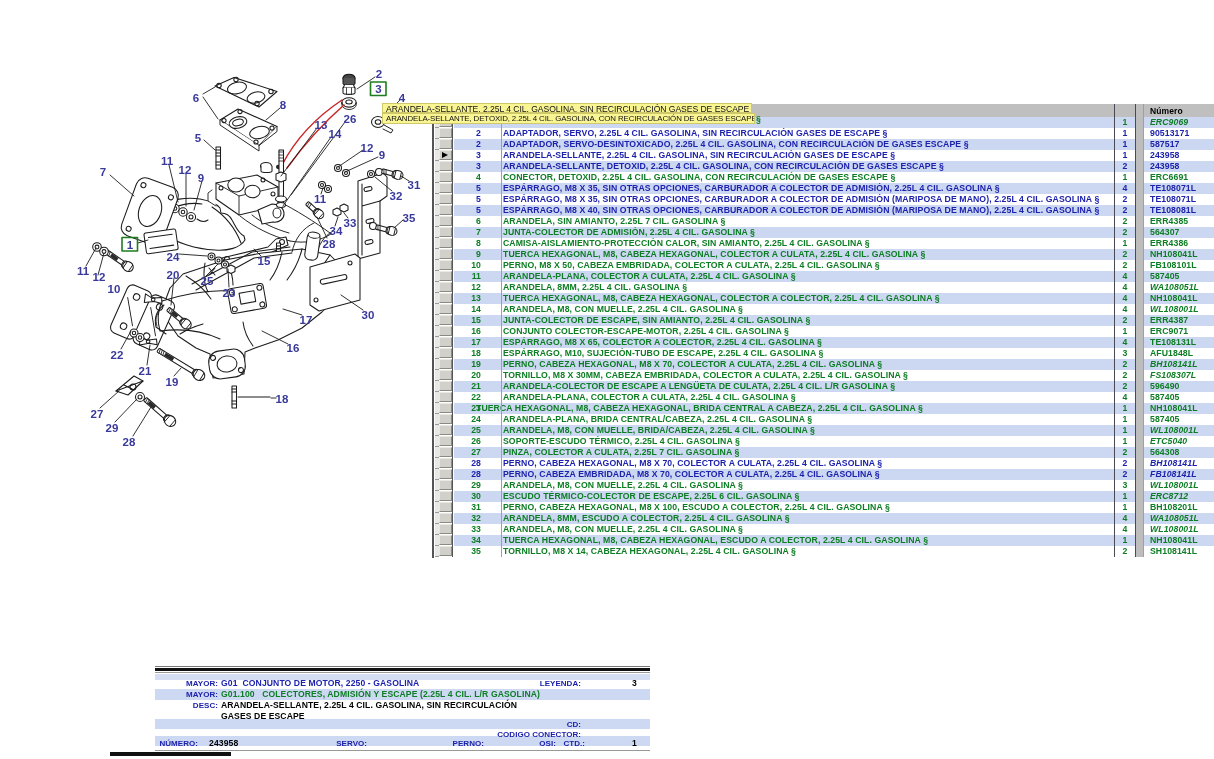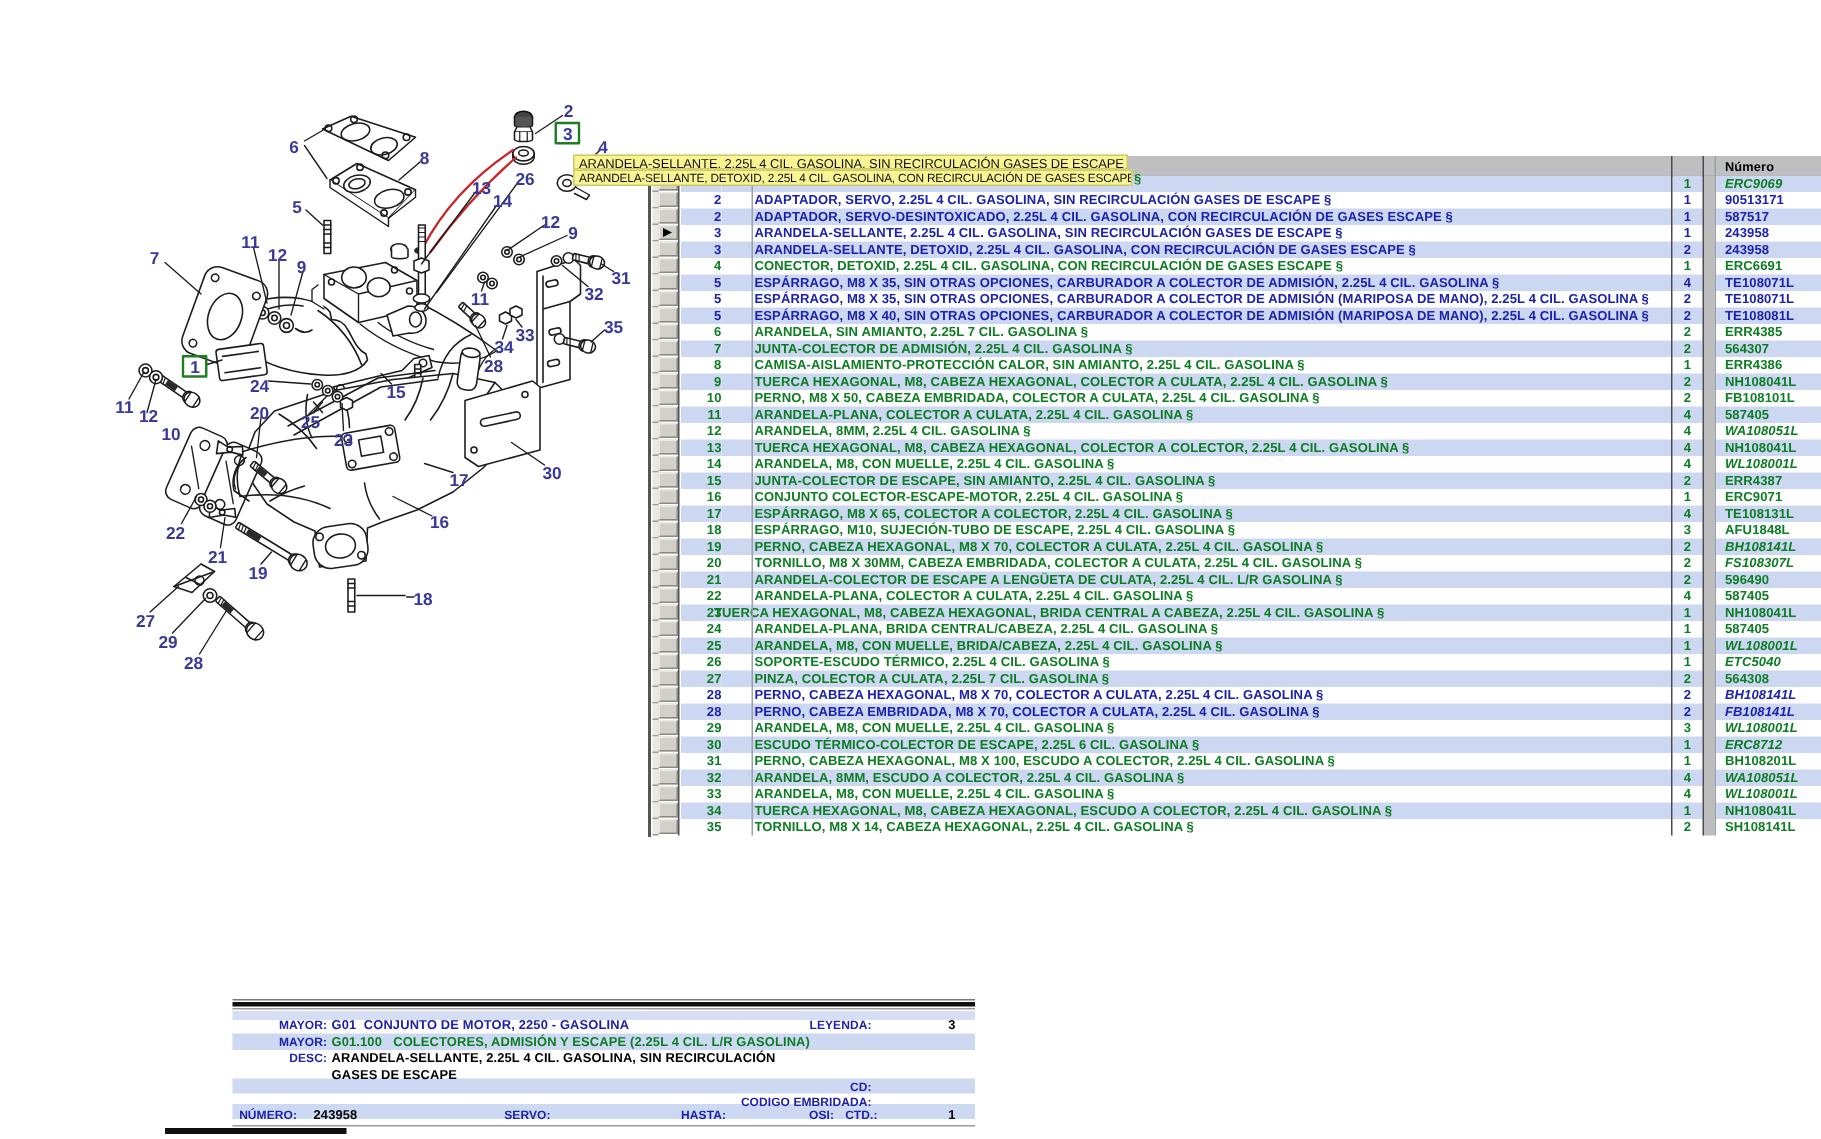--- a/index.html
+++ b/index.html
@@ -845,19 +845,19 @@
 <div class="pl" style="left:150px;top:678px;width:68px">MAYOR:</div>
 <div class="pv" style="left:221px;top:678px;color:#1d22ad">G01&nbsp;&nbsp;CONJUNTO DE MOTOR, 2250 - GASOLINA</div>
 <div class="pl" style="left:480px;top:678px;width:101px">LEYENDA:</div>
 <div class="pv" style="left:600px;top:678px;width:37px;color:#000;text-align:right">3</div>
 <div class="pl" style="left:150px;top:689px;width:68px">MAYOR:</div>
 <div class="pv" style="left:221px;top:689px;color:#0c7d23">G01.100&nbsp;&nbsp;&nbsp;COLECTORES, ADMISIÓN Y ESCAPE (2.25L 4 CIL. L/R GASOLINA)</div>
 <div class="pl" style="left:150px;top:700px;width:68px">DESC:</div>
 <div class="pv" style="left:221px;top:700px;color:#000">ARANDELA-SELLANTE, 2.25L 4 CIL. GASOLINA, SIN RECIRCULACIÓN</div>
 <div class="pv" style="left:221px;top:711px;color:#000">GASES DE ESCAPE</div>
 <div class="pl" style="left:480px;top:719px;width:101px">CD:</div>
-<div class="pl" style="left:440px;top:728.5px;width:141px">CODIGO EMBRIDADA:</div>
+<div class="pl" style="left:440px;top:728.5px;width:141px">CODIGO CONECTOR:</div>
 <div class="pl" style="left:110px;top:737.5px;width:88px">NÚMERO:</div>
 <div class="pv" style="left:209px;top:737.5px;color:#000">243958</div>
 <div class="pl" style="left:300px;top:737.5px;width:67px">SERVO:</div>
-<div class="pl" style="left:420px;top:737.5px;width:64px">HASTA:</div>
+<div class="pl" style="left:420px;top:737.5px;width:64px">PERNO:</div>
 <div class="pl" style="left:520px;top:737.5px;width:36px">OSI:</div>
 <div class="pl" style="left:560px;top:737.5px;width:25px">CTD.:</div>
 <div class="pv" style="left:600px;top:737.5px;width:37px;color:#000;text-align:right">1</div>
 </body></html>

